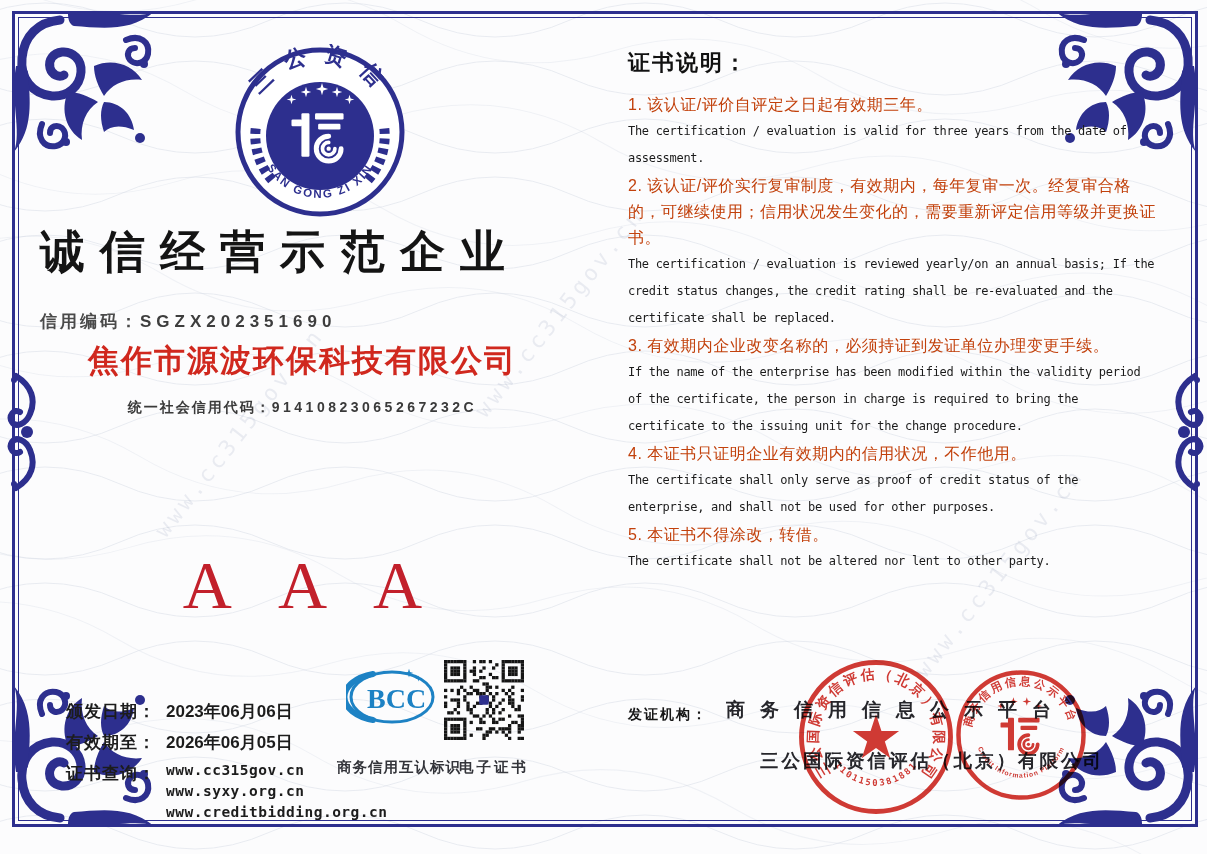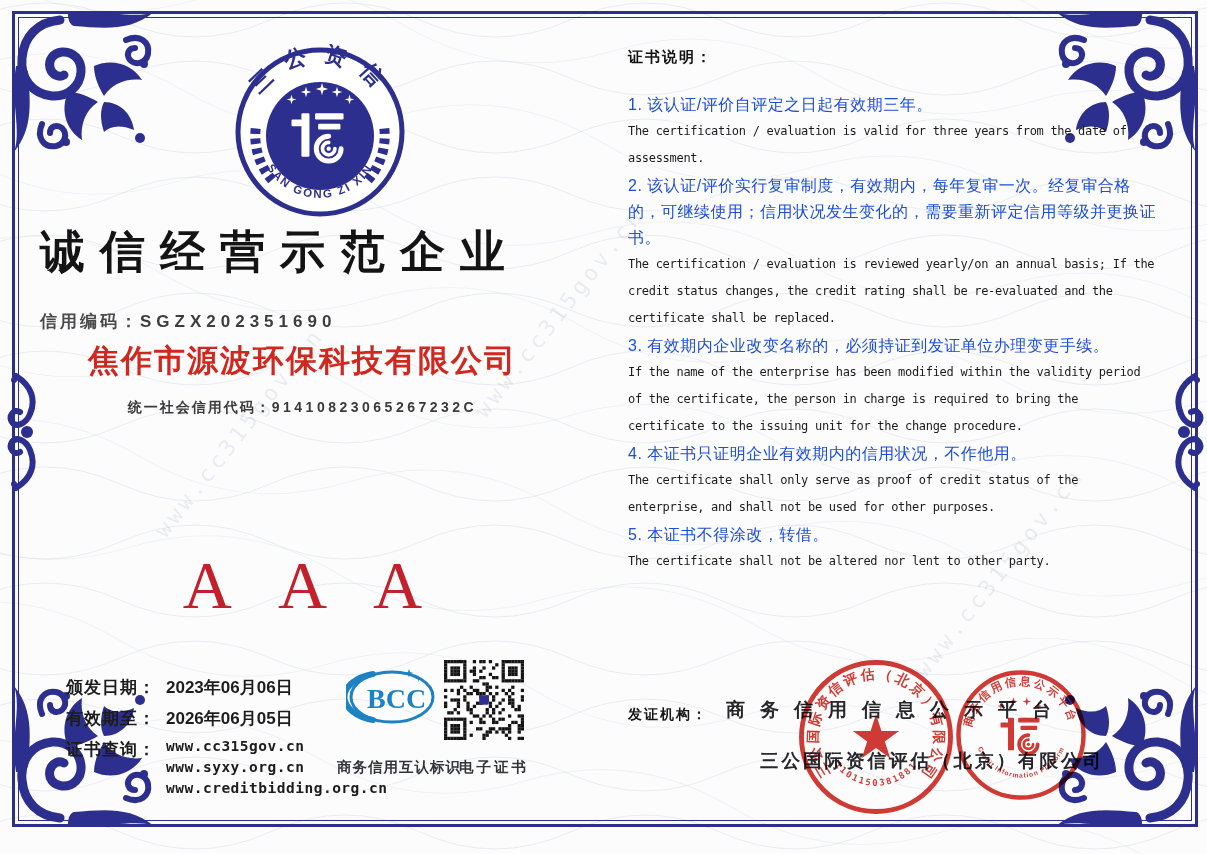--- a/index.html
+++ b/index.html
@@ -37,33 +37,33 @@
   .uscc-row{left:40px;top:399px;width:525px;text-align:center;z-index:3;
     font-size:14px;color:#3a3a3a;letter-spacing:2px;font-weight:600;}
   .uscc-row .val{letter-spacing:3.5px;}
   .body-par{left:64px;top:430px;width:524px;z-index:3;
     font-size:20px;line-height:35px;font-weight:600;color:#222;
     text-align:justify;text-indent:2.35em;letter-spacing:1.5px;}
   .rating{left:40px;top:546px;width:525px;text-align:center;z-index:3;
     font-family:"Liberation Serif","DejaVu Serif",serif;font-weight:normal;
     font-size:68px;color:#c2202b;letter-spacing:46px;text-indent:46px;}
   .info-row{left:66px;z-index:3;font-size:17px;font-weight:bold;color:#1c1c1c;
-    display:flex;gap:10px;white-space:nowrap;}
+    display:flex;gap:10px;white-space:nowrap;margin-top:24px;}
   .info-row .lbl{letter-spacing:1px;}
   .query-urls{display:flex;flex-direction:column;gap:5px;
     font-family:"DejaVu Sans Mono","Liberation Mono",monospace;
     font-size:14.5px;font-weight:bold;letter-spacing:.5px;}
   .bcc-wrap{left:346px;top:666px;z-index:3;}
   .qr-wrap{left:444px;top:660px;z-index:3;}
   .small-cap{z-index:3;font-size:14.5px;color:#33343a;letter-spacing:1px;font-weight:600;}
   
-  .notes-title{left:628px;top:48px;z-index:3;font-size:15px;font-weight:bold;
+  .notes-title{left:628px;top:48px;z-index:3;font-size:22px;font-weight:bold;
     color:#111;letter-spacing:2px;}
   .notes{left:628px;top:92px;width:530px;z-index:3;}
-  .note-zh{margin:0;font-size:16px;line-height:26px;color:#1d4ed8;letter-spacing:.5px;}
+  .note-zh{margin:0;font-size:16px;line-height:26px;color:#c2410c;letter-spacing:.5px;}
   .note-en{margin:0 0 1px 0;font-family:"DejaVu Sans Mono","Liberation Mono",monospace;
     font-size:12px;line-height:27px;color:#1b1b1b;letter-spacing:-0.3px;}
   .issuer-label{left:628px;top:706px;z-index:5;font-size:14px;color:#161616;
     letter-spacing:2px;font-weight:600;}
   .issuer-line1{left:726px;top:697px;z-index:5;font-size:19px;color:#26262b;
     letter-spacing:15px;white-space:nowrap;mix-blend-mode:multiply;font-weight:600;}
   .issuer-line2{left:760px;top:748px;z-index:5;font-size:18.5px;color:#26262b;
     letter-spacing:3px;white-space:nowrap;mix-blend-mode:multiply;font-weight:600;}
   .seal{z-index:4;mix-blend-mode:multiply;opacity:.93;}
   .seal-left{left:795px;top:656px;}

